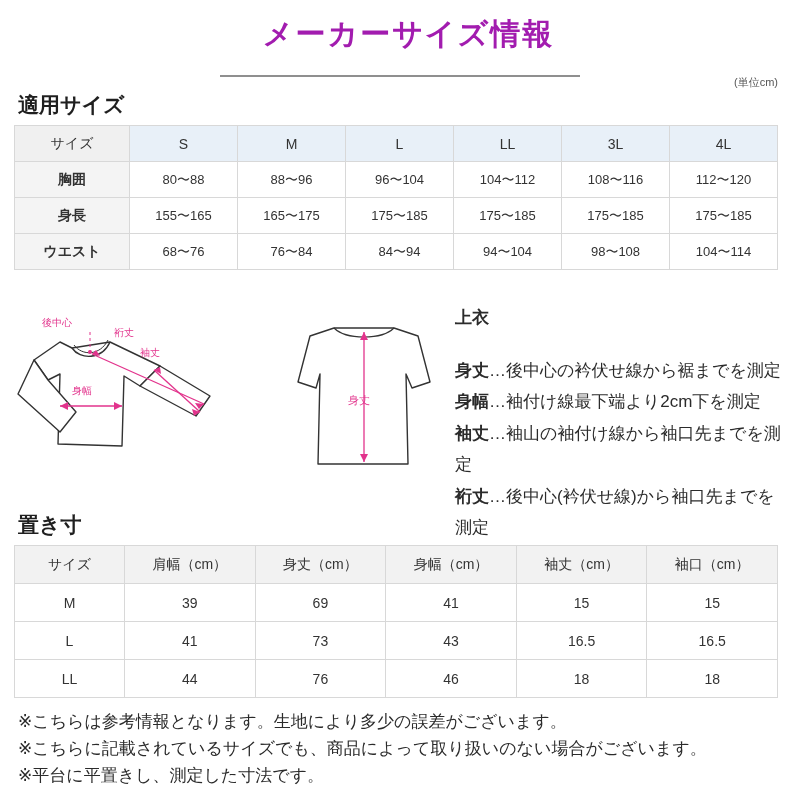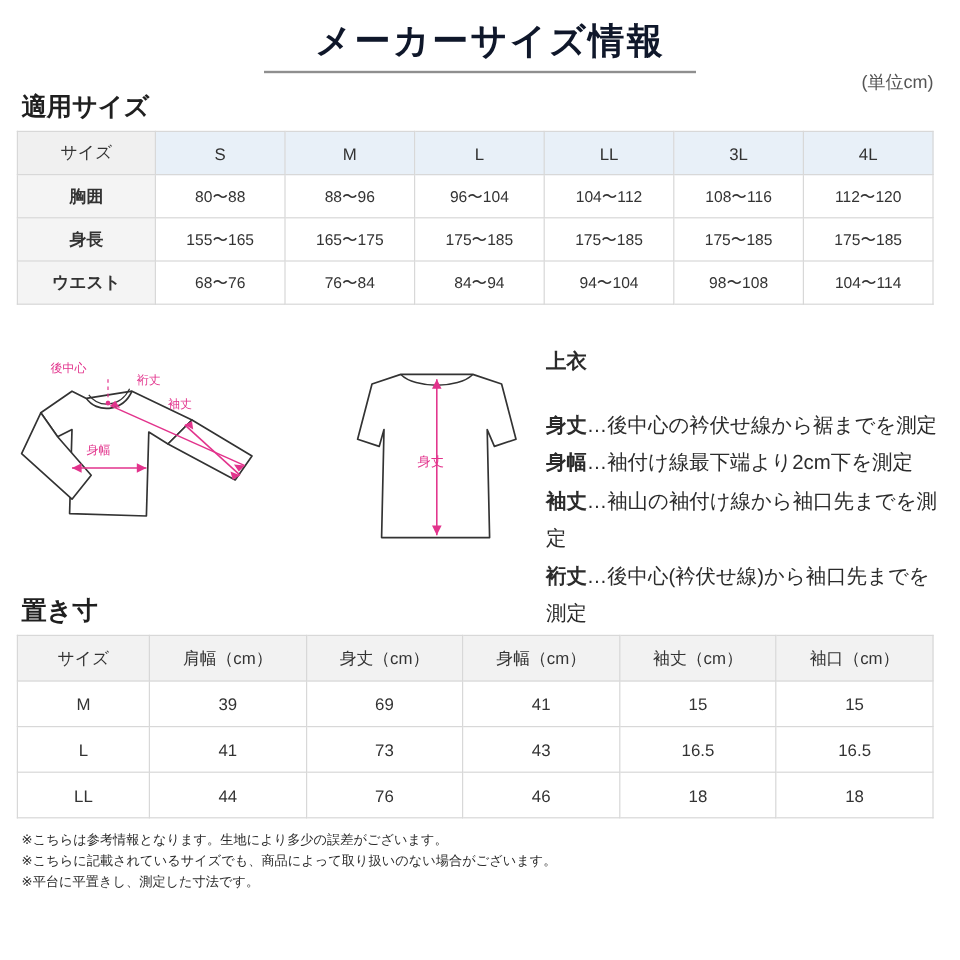--- a/index.html
+++ b/index.html
@@ -14,42 +14,42 @@
     overflow: hidden;
   }
 
   
   .page-title {
     text-align: center;
     font-size: 30px;
     font-weight: bold;
     letter-spacing: 2px;
     padding-top: 14px;
-    padding-bottom: 4px;
-    color: #0f172a;
+    padding-bottom: 20px;
+    color: #a21caf;
     margin-left: 17px;
   }
   .title-rule {
     width: 360px;
     height: 2px;
     background: #8f8f8f;
     margin: 0 auto 14px auto;
   }
 
   
   .section-heading {
     font-size: 21px;
     font-weight: bold;
     margin: 0 0 6px 18px;
     color: #1f1f1f;
   }
   .unit-note {
     position: absolute;
     right: 22px;
-    font-size: 15px;
+    font-size: 11px;
     color: #555;
   }
 
   
   table {
     border-collapse: collapse;
     width: 764px;
     margin: 0 14px;
     table-layout: fixed;
   }
@@ -113,21 +113,21 @@
     line-height: 1.85;
     color: #2b2b2b;
   }
   .legend-line b { font-weight: bold; }
 
   
   .notes {
     margin: 10px 18px 0 18px;
   }
   .note {
-    font-size: 11px;
+    font-size: 17px;
     line-height: 1.6;
     color: #2b2b2b;
   }
 </style>
 </head>
 <body>
 
 <div class="page-title">メーカーサイズ情報</div>
 <div class="title-rule"></div>
 

